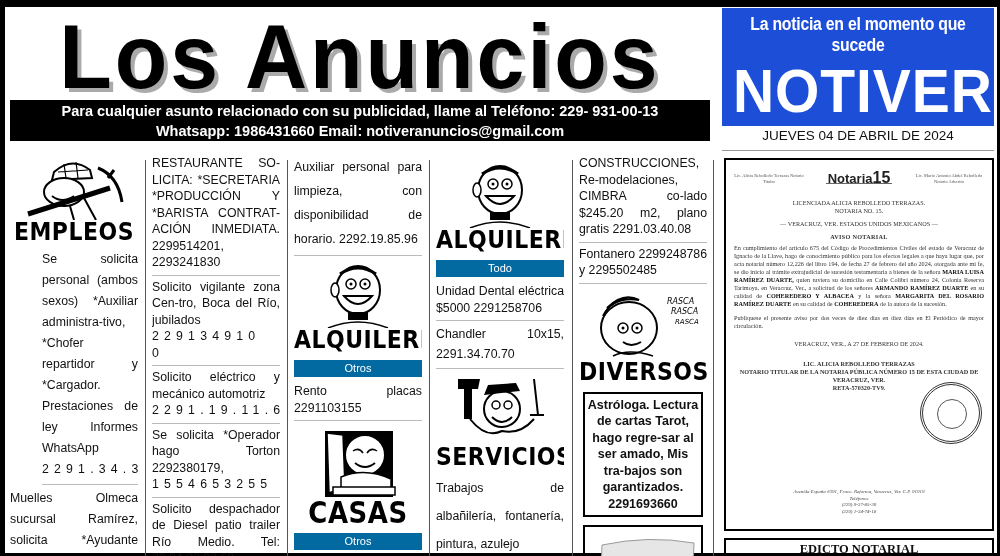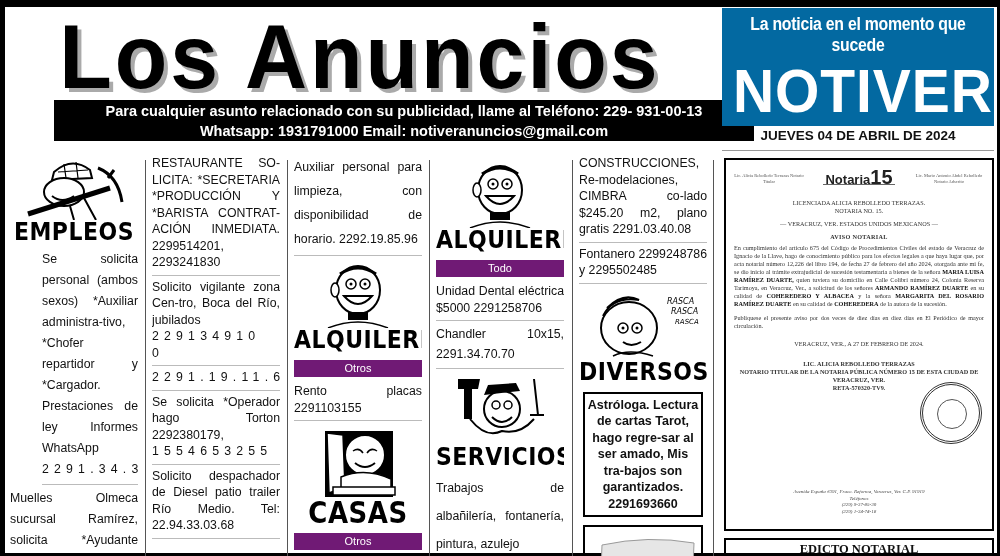--- a/index.html
+++ b/index.html
@@ -13,58 +13,58 @@
 
   
   .masthead-title {
     position: absolute; left: 30px; top: 10px; width: 660px; height: 92px;
     text-align: center; font-family: "Liberation Sans", sans-serif; font-weight: 900;
     font-size: 86px; letter-spacing: 3px; line-height: 92px; color: #000;
     text-shadow: 4px 4px 0 #aaa; transform: scaleY(1.05);
   }
   .masthead-banner {
     position: absolute; left: 10px; top: 100px; width: 700px; height: 41px; background: #000; color: #fff;
-    text-align: center; font-weight: bold; font-size: 14.5px; line-height: 20px; padding-top: 1px; margin-left: 44px;
+    text-align: center; font-weight: bold; font-size: 14.5px; line-height: 20px; padding-top: 1px;
   }
 
   .brand-box {
-    position: absolute; left: 722px; top: 8px; width: 272px; height: 118px; background: #0369a1; color: #fff;
+    position: absolute; left: 722px; top: 8px; width: 272px; height: 118px; background: #1d4ed8; color: #fff;
     text-align: center;
   }
   .brand-tagline { font-size: 18px; font-weight: bold; margin-top: 6px; transform: scaleX(0.88); letter-spacing: -0.3px; }
   .brand-name { font-size: 62px; font-weight: 900; line-height: 70px; letter-spacing: 1px; transform: scaleX(0.92); }
-  .date-line { position: absolute; left: 722px; top: 128px; width: 272px; text-align: center; font-size: 13.5px; font-weight: bold; }
+  .date-line { position: absolute; left: 722px; top: 128px; width: 272px; text-align: center; font-size: 13.5px; font-weight: normal; }
   .rule-right { position: absolute; left: 722px; top: 150px; width: 272px; height: 1px; background: #999; }
 
   
   .col { position: absolute; top: 152px; height: 404px; overflow: hidden; }
   .col-sep { position: absolute; top: 160px; width: 1px; height: 396px; background: #555; }
 
   .ad { font-size: 12.3px; line-height: 16.5px; text-align: justify; padding: 3px 0 4px; border-bottom: 1px solid #bbb; }
   .ad.loose { line-height: 24px; }
   .ad .phone-spaced { letter-spacing: 5.2px; display: block; text-align: left; }
   .ad.noborder { border-bottom: none; }
 
   .section-art { text-align: center; padding: 6px 0 2px; }
   .section-art svg { display: block; margin: 0 auto; }
   .section-word {
     font-family: "DejaVu Sans", sans-serif; font-weight: 900; font-size: 22px; letter-spacing: 0.5px;
     color: #000; text-align: center; line-height: 24px; transform: scaleY(1.15);
   }
-  .cat-bar { background: #701a75; color: #fff; text-align: center; font-size: 11px; height: 17px; line-height: 17px; margin: 6px 0 3px; }
+  .cat-bar { background: #0369a1; color: #fff; text-align: center; font-size: 11px; height: 17px; line-height: 17px; margin: 6px 0 3px; }
 
   .astro-box { border: 2px solid #000; margin: 6px 4px; padding: 3px 2px; text-align: center; font-weight: bold; font-size: 12.5px; line-height: 16.5px; }
   .emergency { border: 2px solid #000; margin: 8px 4px 0; height: 104px; position: relative; }
 
   
   .notice { position: absolute; left: 724px; top: 158px; width: 270px; height: 373px; border: 2px solid #000; font-family: "Liberation Serif", serif; font-size: 6.2px; line-height: 8px; color: #333; padding: 4px 8px; }
   .notice-head { display: flex; justify-content: space-between; align-items: center; height: 30px; }
   .notice-side { width: 70px; text-align: center; font-size: 4.5px; line-height: 6px; color: #555; }
   .notice-logo { font-family: "Liberation Sans", sans-serif; font-size: 13px; font-weight: bold; color: #222; border-bottom: 1px solid #666; padding: 0 2px; }
-  .notice-logo b { font-size: 20px; }
+  .notice-logo b { font-size: 16px; }
   .notice-center { text-align: center; margin-top: 5px; }
   .notice-title { text-align: center; font-weight: bold; margin-top: 5px; letter-spacing: 0.3px; }
   .notice-body { text-align: justify; margin-top: 3px; }
   .notice-body b { font-weight: bold; color: #111; }
   .notice-sign { text-align: center; margin-top: 12px; font-weight: bold; line-height: 8px; }
   .seal { position: absolute; right: 10px; top: 222px; width: 62px; height: 62px; border-radius: 50%; border: 3px double #333; }
   .seal::after { content: ""; position: absolute; left: 14px; top: 14px; width: 28px; height: 28px; border-radius: 50%; border: 1px solid #555; }
   .notice-foot { position: absolute; left: 0; bottom: 14px; width: 100%; text-align: center; font-style: italic; font-size: 5px; line-height: 6.5px; color: #444; }
 
   .edicto { position: absolute; left: 724px; top: 538px; width: 270px; height: 30px; border: 2px solid #000; text-align: center; font-family: "Liberation Serif", serif; font-weight: bold; font-size: 12.5px; line-height: 18px; }
@@ -73,21 +73,21 @@
 <body>
 
 <div class="frame-top"></div>
 <div class="frame-left"></div>
 <div class="frame-right"></div>
 <div class="frame-bottom"></div>
 
 <div class="masthead-title">Los Anuncios</div>
 <div class="masthead-banner">
   <div>Para cualquier asunto relacionado con su publicidad, llame al  Teléfono: 229- 931-00-13</div>
-  <div>Whatsapp: 1931791000 Email: notiveranuncios@gmail.com</div>
+  <div>Whatsapp: 1986431660 Email: notiveranuncios@gmail.com</div>
 </div>
 
 <div class="brand-box">
   <div class="brand-tagline">La noticia en el momento que sucede</div>
   <div class="brand-name">NOTIVER</div>
 </div>
 <div class="date-line">JUEVES 04 DE ABRIL DE 2024</div>
 <div class="rule-right"></div>
 
 <div class="col-sep" style="left:145px"></div>
@@ -121,20 +121,21 @@
 
 </div>
 
 <div class="col" style="left:152px; width:128px;">
   <div class="ad"><span>RESTAURANTE SO-LICITA: *SECRETARIA *PRODUCCIÓN Y *BARISTA CONTRAT-ACIÓN INMEDIATA. 2299514201, 2293241830</span></div>
   <div class="ad">
     <span>Solicito vigilante zona Cen-tro, Boca del Río, jubilados</span>
     <span class="phone-spaced">229134910 0</span>
   </div>
   <div class="ad">
+    <span>Solicito eléctrico y mecánico automotriz</span>
     <span class="phone-spaced">2291.19.11.62</span>
   </div>
   <div class="ad">
     <span>Se solicita *Operador hago Torton 2292380179,</span>
     <span class="phone-spaced">1554653255</span>
   </div>
   <div class="ad"><span>Solicito despachador de Diesel patio trailer Río Medio. Tel: 22.94.33.03.68</span></div>
 
 </div>
 

